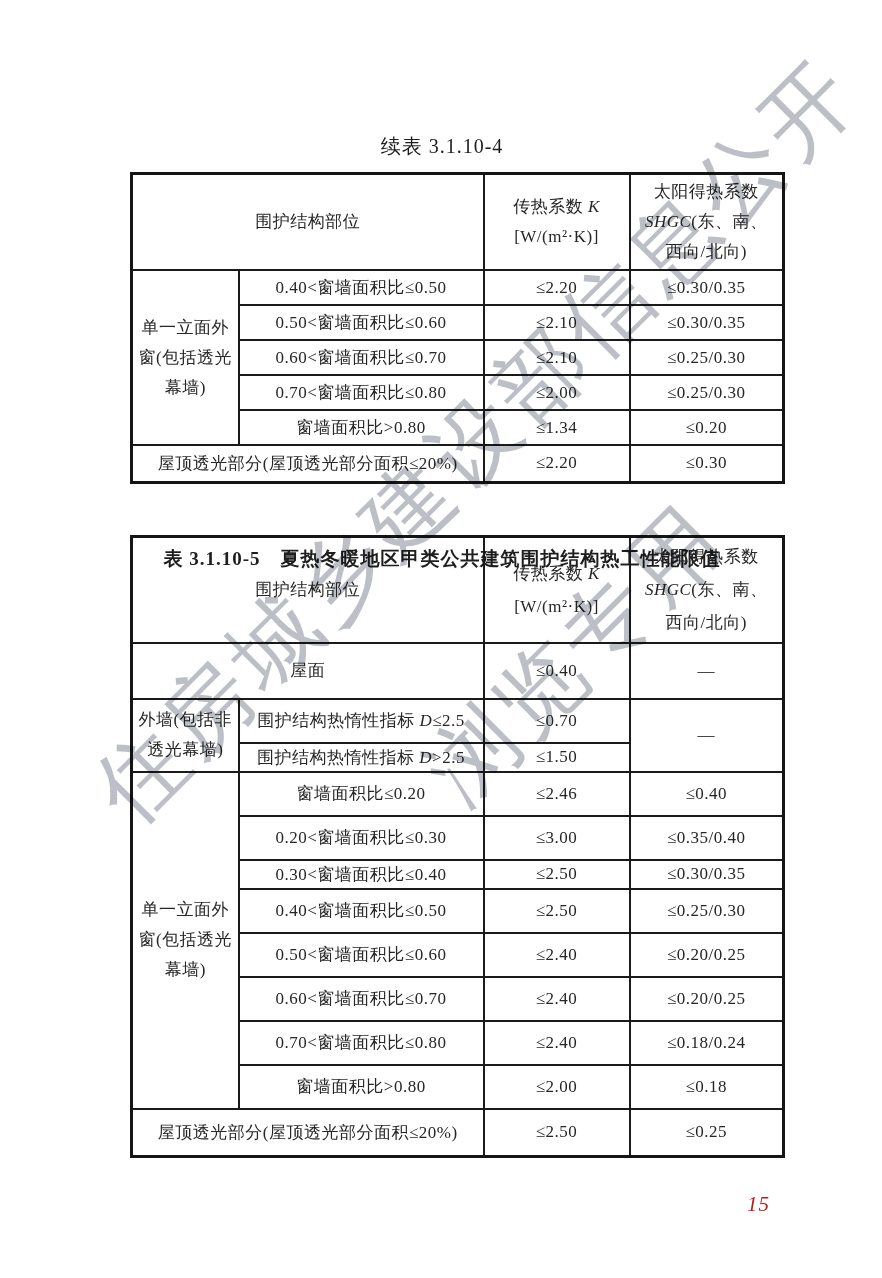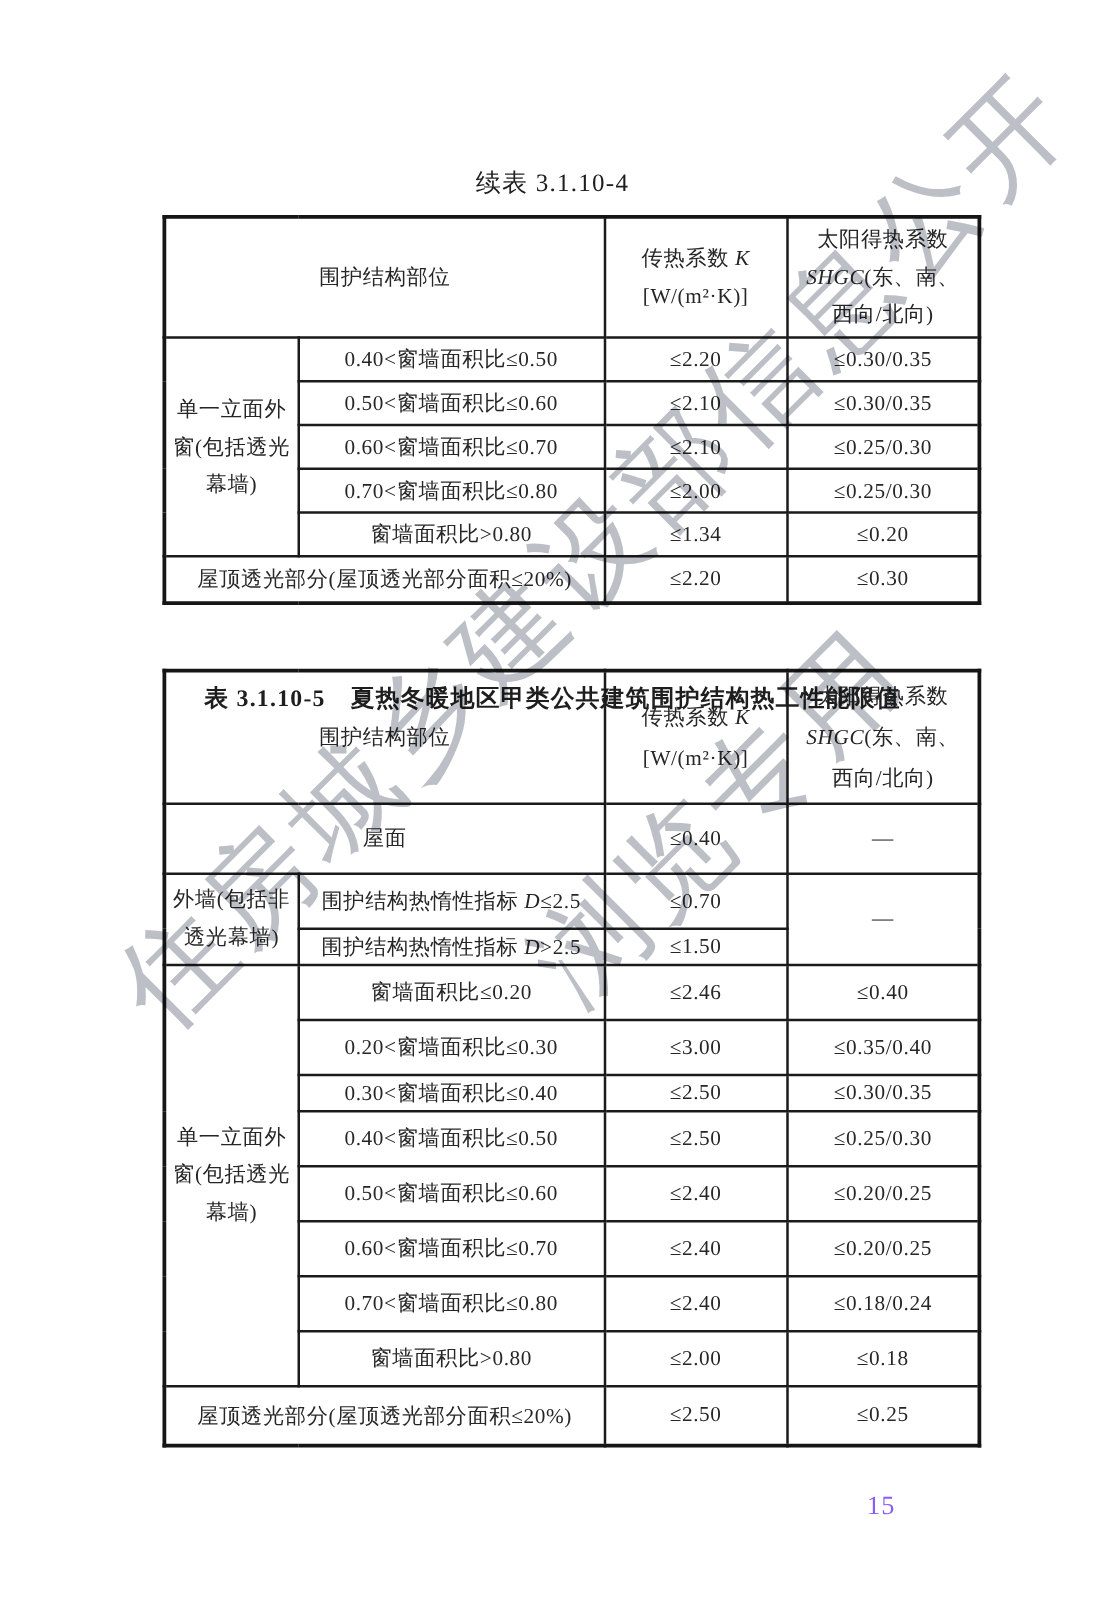--- a/index.html
+++ b/index.html
@@ -56,23 +56,24 @@
     transform: rotate(-45deg);
     transform-origin: 0 0;
     mix-blend-mode: multiply;
     pointer-events: none;
     z-index: 5;
     font-family: "Liberation Serif", serif;
   }
   .page-number {
     position: absolute;
     top: 1192px; left: 640px; width: 130px;
-    text-align: center;
+    text-align: right;
     font-size: 21px;
-    color: #8b5cf6;
+    font-style: italic;
+    color: #b91c1c;
     letter-spacing: 1px;
   }
 </style>
 </head>
 <body>
 
 <div class="page">
 
   <div class="caption" style="top:133px;">续表 3.1.10-4</div>
 

